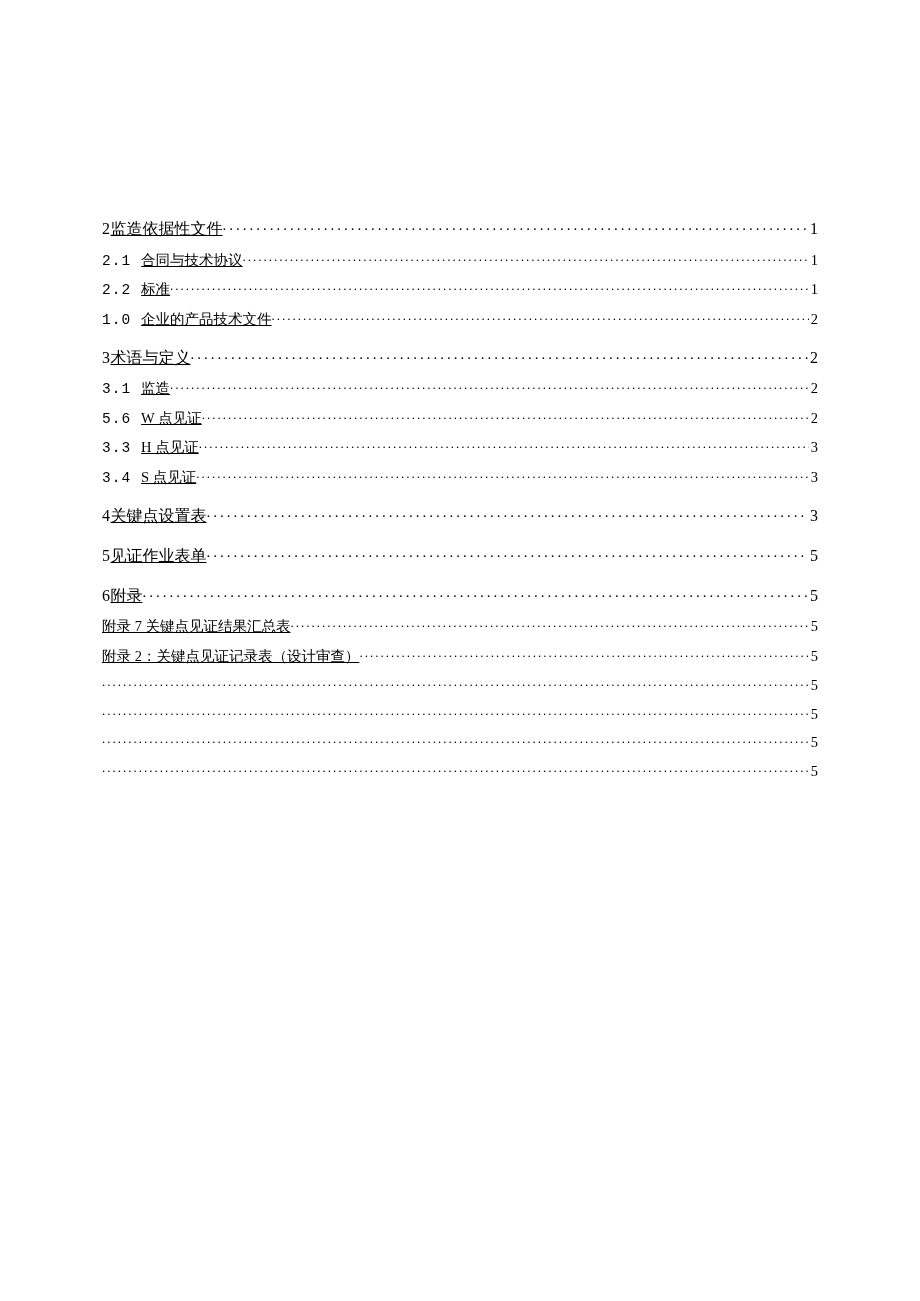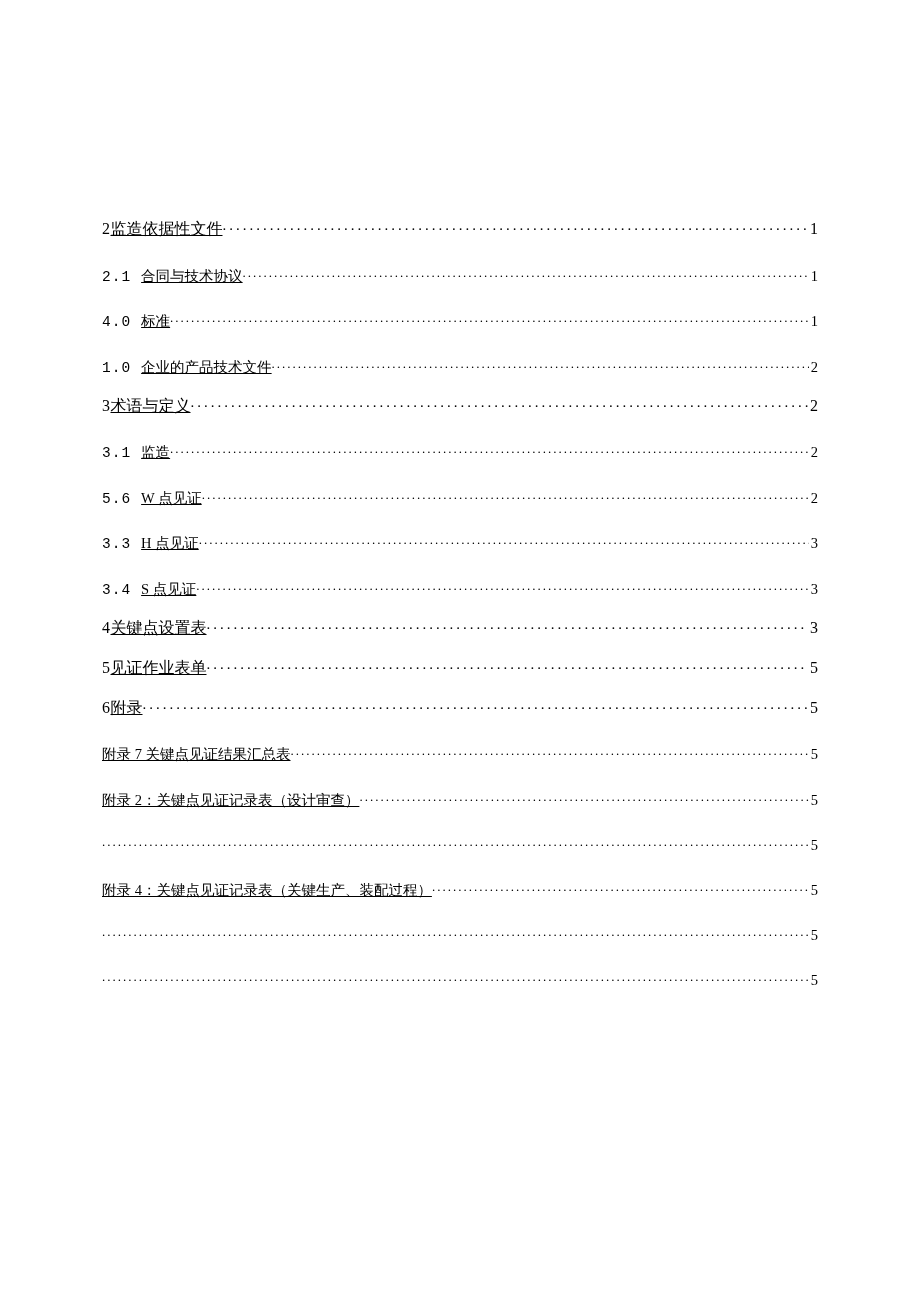--- a/index.html
+++ b/index.html
@@ -15,21 +15,21 @@
     white-space: nowrap;
     overflow: hidden;
   }
   .level-1 {
     font-size: 16px;
     margin-top: 18px;
     margin-bottom: 6px;
   }
   .level-2 {
     font-size: 14.5px;
-    margin-top: 26px;
+    margin-top: 10px;
     margin-bottom: 4px;
     text-align: center;
   }
   .num-col {
     flex: 0 0 auto;
     letter-spacing: 0.5px;
   }
   .level-2 .num-col {
     font-family: "Courier New", monospace;
     letter-spacing: 1px;
@@ -76,21 +76,21 @@
       <span class="dots"></span>
       <span class="page-col">1</span>
     </div>
     <div class="toc-line level-2">
       <span class="num-col">2.1</span>
       <span class="title-col">合同与技术协议 </span>
       <span class="dots"></span>
       <span class="page-col">1</span>
     </div>
     <div class="toc-line level-2">
-      <span class="num-col">4.0</span>
+      <span class="num-col">2.2</span>
       <span class="title-col">标准 </span>
       <span class="dots"></span>
       <span class="page-col">1</span>
     </div>
     <div class="toc-line level-2">
       <span class="num-col">1.0</span>
       <span class="title-col">企业的产品技术文件 </span>
       <span class="dots"></span>
       <span class="page-col">2</span>
     </div>
@@ -150,21 +150,20 @@
     <div class="toc-line level-2">
       <span class="title-col">附录 2：关键点见证记录表（设计审查） </span>
       <span class="dots"></span>
       <span class="page-col">5</span>
     </div>
     <div class="toc-line level-2">
       <span class="dots"></span>
       <span class="page-col">5</span>
     </div>
     <div class="toc-line level-2">
-      <span class="title-col">附录 4：关键点见证记录表（关键生产、装配过程） </span>
       <span class="dots"></span>
       <span class="page-col">5</span>
     </div>
     <div class="toc-line level-2">
       <span class="dots"></span>
       <span class="page-col">5</span>
     </div>
     <div class="toc-line level-2">
       <span class="dots"></span>
       <span class="page-col">5</span>

